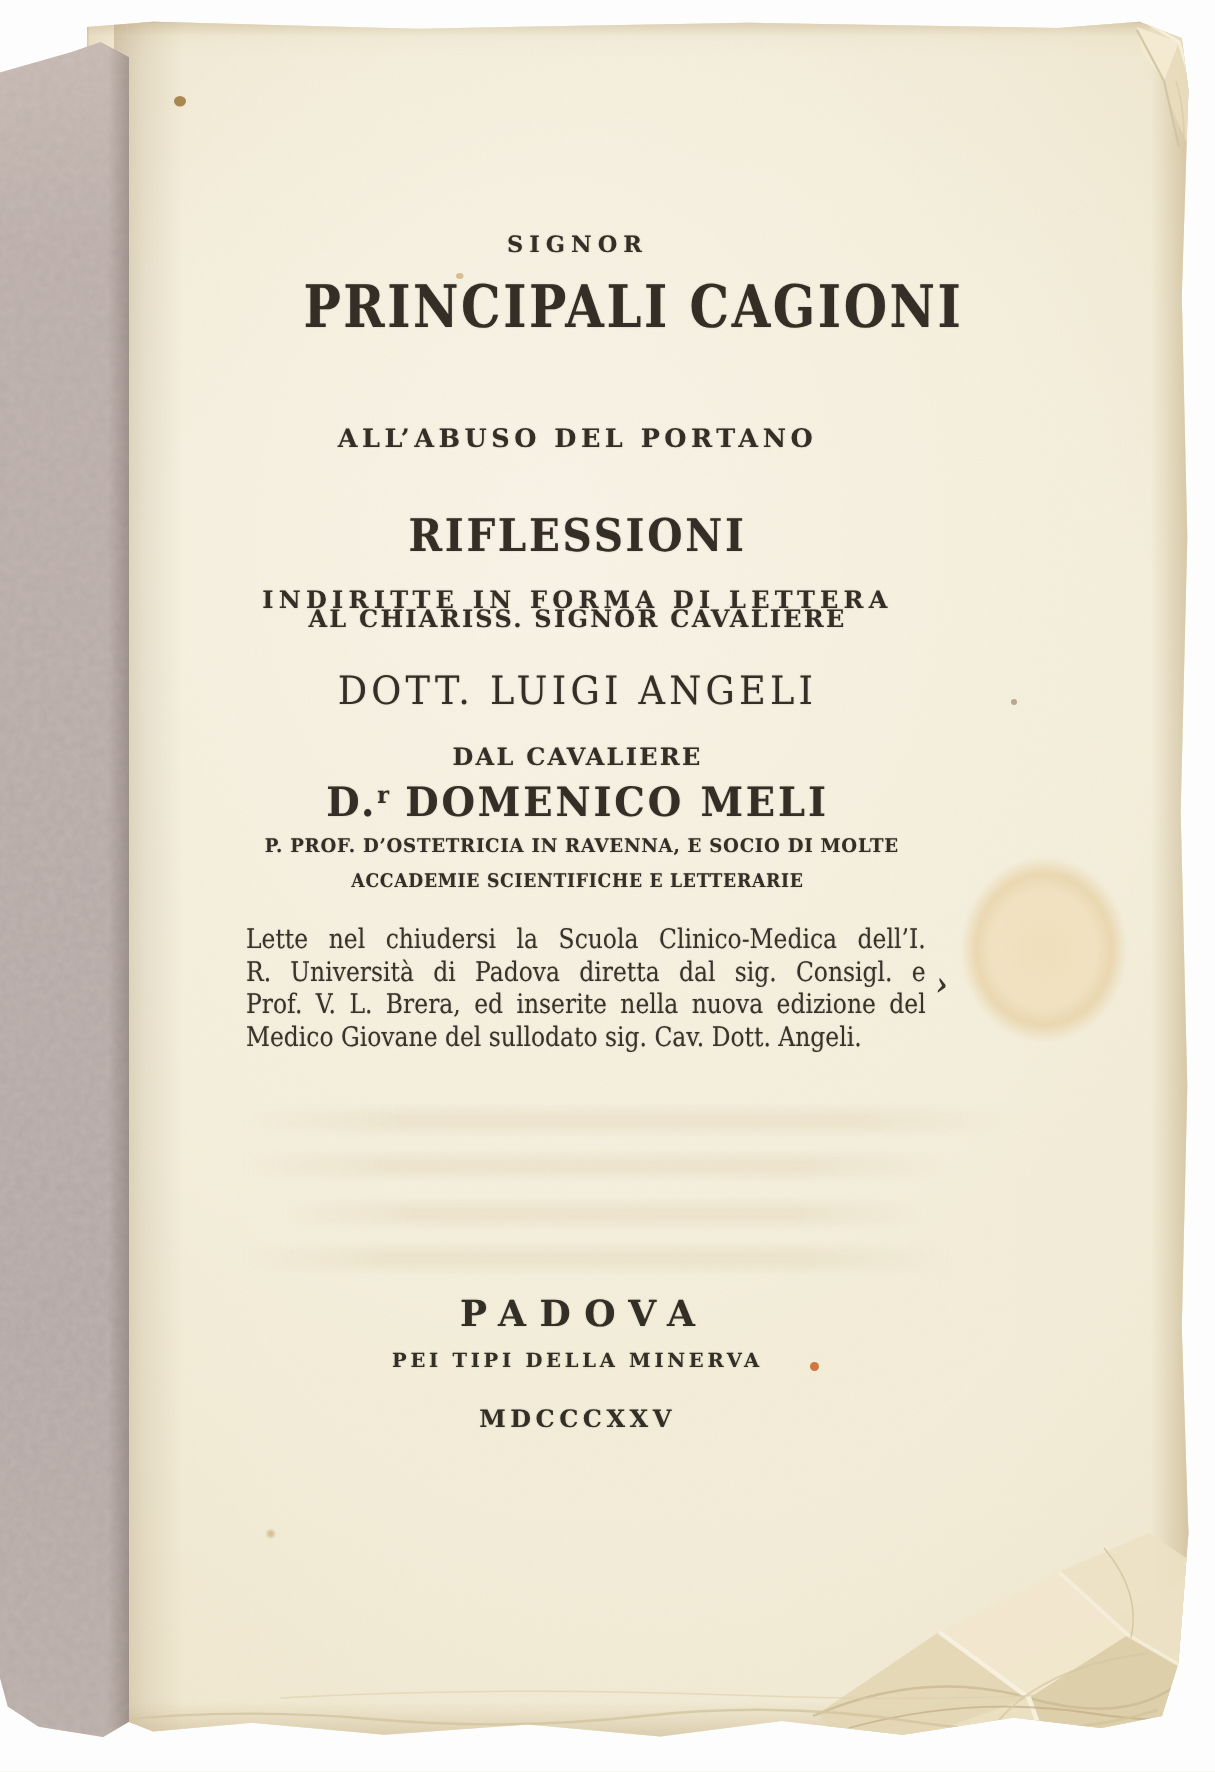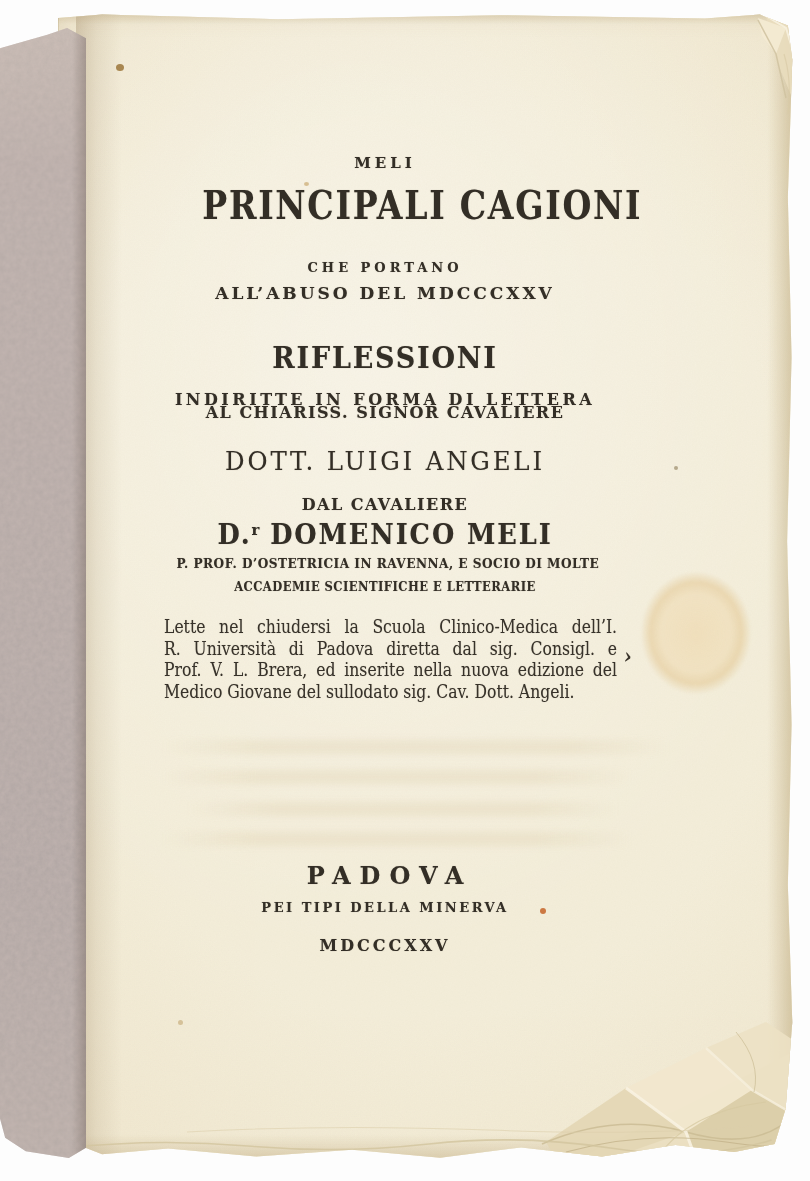--- a/index.html
+++ b/index.html
@@ -159,24 +159,23 @@
       <path d="M78,40 Q86,66 82,100" fill="none" stroke="#d8cba6" stroke-width="1.2" opacity=".7"></path>
     </svg>
 
     <svg class="crease-bottom" viewBox="0 0 700 40" preserveAspectRatio="none">
       <path d="M0,30 Q90,20 180,28 T360,26 T540,30 T700,22" fill="none" stroke="#d2c49d" stroke-width="1.6" opacity=".8"></path>
       <path d="M40,36 Q160,28 300,34 T620,32" fill="none" stroke="#c4b械" stroke-width="1" opacity=".5"></path>
       <path d="M120,14 Q260,6 420,12 T680,8" fill="none" stroke="#dccfab" stroke-width="1" opacity=".6"></path>
     </svg>
 
     <div class="text-col">
-      <div class="line b sulle">MELI</div>
+      <div class="line b sulle">SIGNOR</div>
       <div class="line b main-title">PRINCIPALI CAGIONI</div>
-      <div class="line b che">CHE PORTANO</div>
-      <div class="line b abuso">ALL’ABUSO DEL MDCCCXXV</div>
+      <div class="line b abuso">ALL’ABUSO DEL PORTANO</div>
       <div class="line b rifl">RIFLESSIONI</div>
       <div class="line b indir">INDIRITTE IN FORMA DI LETTERA</div>
       <div class="line b chiariss">AL CHIARISS. SIGNOR CAVALIERE</div>
       <div class="line dott">DOTT. LUIGI ANGELI</div>
       <div class="line b dalcav">DAL CAVALIERE</div>
       <div class="line b meli"><span>D.</span><sup>r</sup><span> DOMENICO MELI</span></div>
       <div class="line b prof prof1">P. PROF. D’OSTETRICIA IN RAVENNA, E SOCIO DI MOLTE</div>
       <div class="line b prof prof2">ACCADEMIE SCIENTIFICHE E LETTERARIE</div>
 
       <div class="note">

